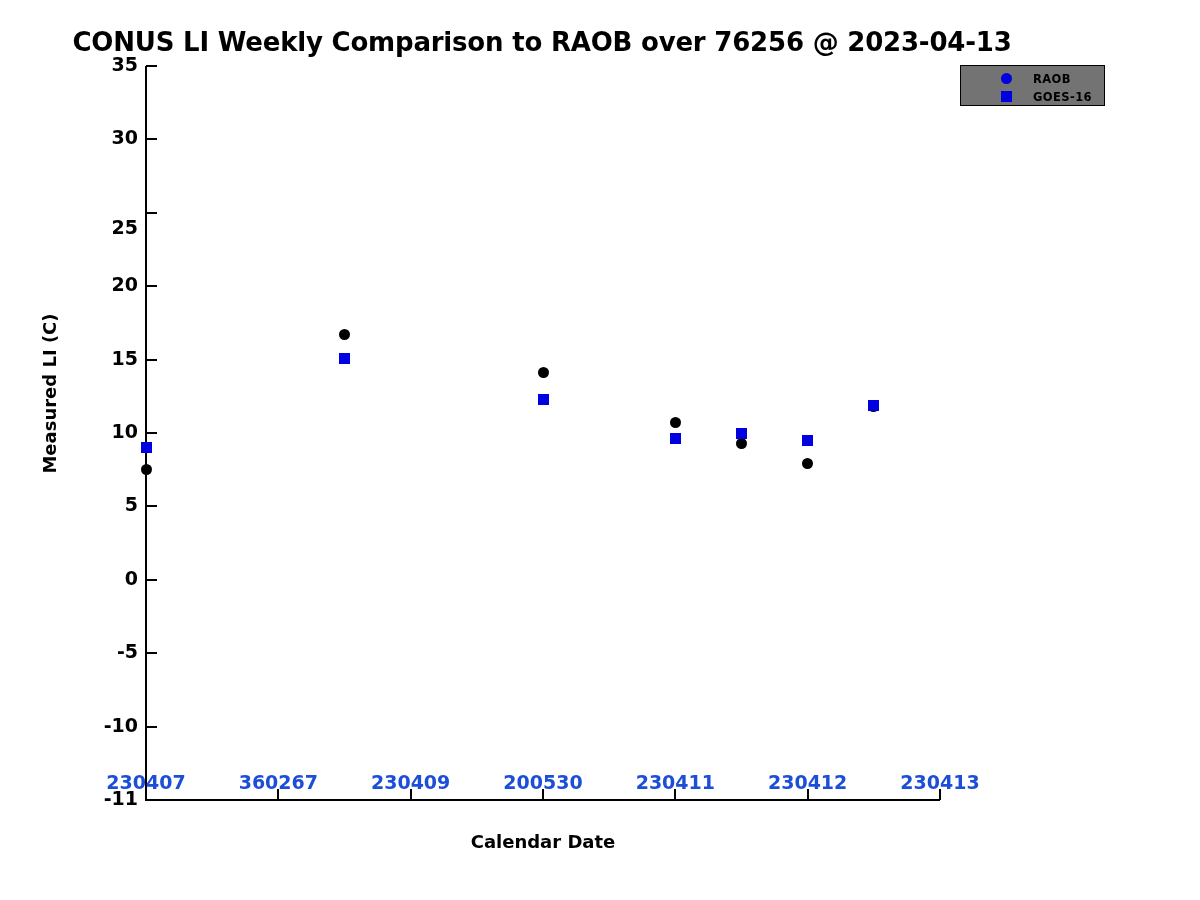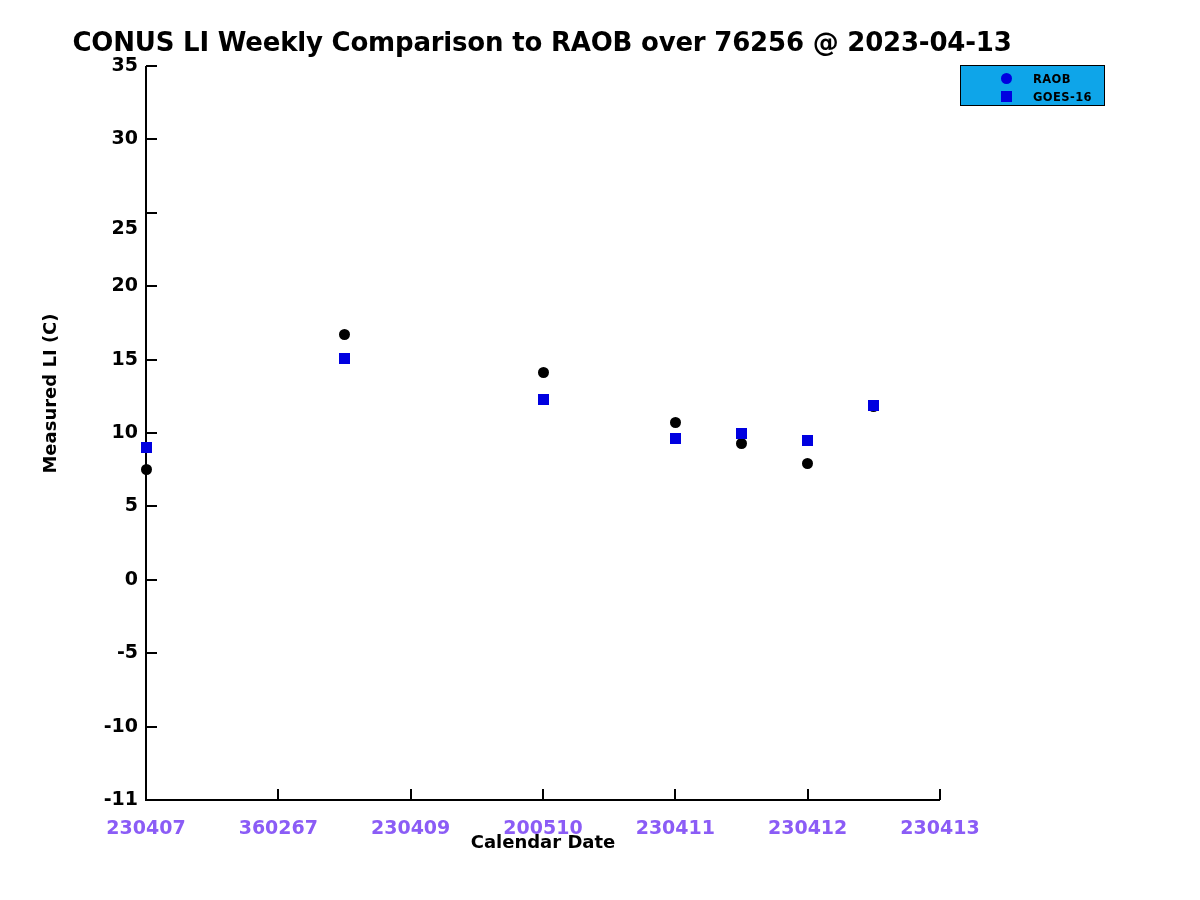--- a/index.html
+++ b/index.html
@@ -76,26 +76,26 @@
   }
   .xtick {
     position: absolute;
     top: 789px;
     width: 2px;
     height: 11px;
     background: #000000;
   }
   .xtick-label {
     position: absolute;
-    top: 816px;
+    top: 771px;
     width: 160px;
     text-align: center;
     font-size: 19px;
     font-weight: bold;
-    color: #8b5cf6;
+    color: #1d4ed8;
     font-family: "DejaVu Sans", sans-serif;
   }
   #xlabel {
     position: absolute;
     left: 146px;
     top: 831px;
     width: 794px;
     text-align: center;
     font-size: 18px;
     font-weight: bold;
@@ -122,21 +122,21 @@
   .marker.circle {
     border-radius: 50%;
   }
   #legend {
     position: absolute;
     left: 960px;
     top: 65px;
     width: 145px;
     height: 41px;
     border: 1.5px solid #000000;
-    background: #0ea5e9;
+    background: #737373;
     box-sizing: border-box;
   }
   .legend-row {
     position: absolute;
     left: 0;
     width: 100%;
     height: 18px;
   }
   .legend-marker-cell {
     position: absolute;
@@ -191,21 +191,21 @@
       <div class="ytick-label" style="left: 76px; top: 787px; width: 62px;">-11</div>
     </div>
   <div id="x-ticks">
       <div class="xtick" style="left: 145px;"></div>
       <div class="xtick-label" style="left: 66px;">230407</div>
       <div class="xtick" style="left: 277.333px;"></div>
       <div class="xtick-label" style="left: 198.333px;">360267</div>
       <div class="xtick" style="left: 409.667px;"></div>
       <div class="xtick-label" style="left: 330.667px;">230409</div>
       <div class="xtick" style="left: 542px;"></div>
-      <div class="xtick-label" style="left: 463px;">200510</div>
+      <div class="xtick-label" style="left: 463px;">200530</div>
       <div class="xtick" style="left: 674.333px;"></div>
       <div class="xtick-label" style="left: 595.333px;">230411</div>
       <div class="xtick" style="left: 806.667px;"></div>
       <div class="xtick-label" style="left: 727.667px;">230412</div>
       <div class="xtick" style="left: 939px;"></div>
       <div class="xtick-label" style="left: 860px;">230413</div>
     </div>
 
   <div id="plot-area">
       <div class="marker circle" style="width: 11px; height: 11px; background: rgb(0, 0, 0); left: -5.5px; top: 398.2px;"></div>

